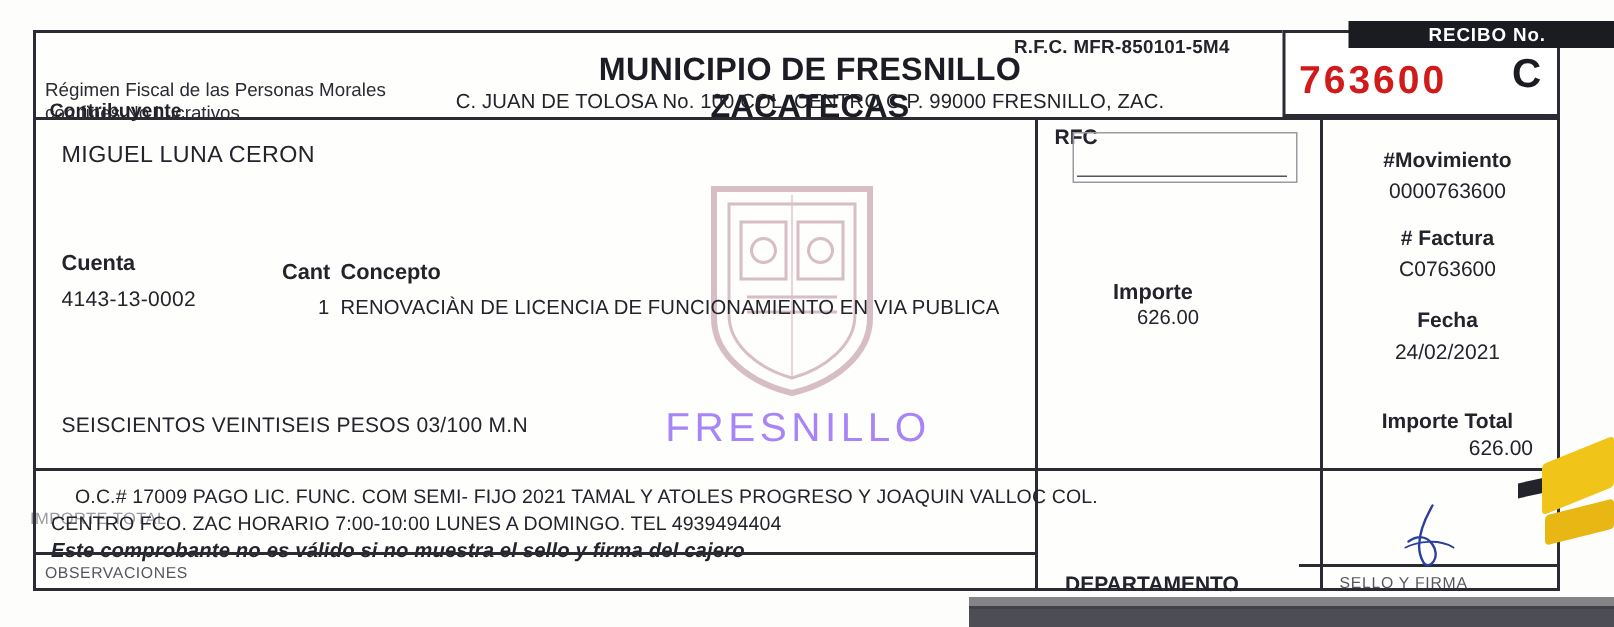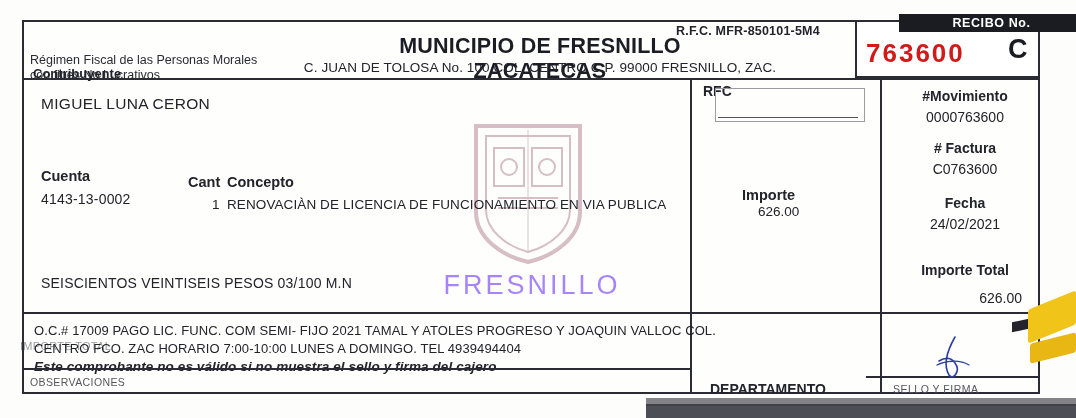--- a/index.html
+++ b/index.html
@@ -287,20 +287,21 @@
   .rc {
     position: absolute;
     left: 890px;
     width: 150px;
     text-align: center;
   }
   .rc-lbl {
     font-size: 14px;
     font-weight: bold;
     color: #23232b;
+    margin-top: 10px;
   }
   .rc-val {
     font-size: 14px;
     color: #23232b;
     margin-top: 5px;
   }
   .rc-1 { top: 88px; }
   .rc-2 { top: 140px; }
   .rc-3 { top: 195px; }
   .rc-4 { top: 262px; }
@@ -335,21 +336,21 @@
   }
 
   
   .obs-line {
     position: absolute;
     font-size: 13px;
     color: #23232b;
     letter-spacing: 0.1px;
     white-space: nowrap;
   }
-  .obs-1 { left: 34px; top: 323px; text-align: right; }
+  .obs-1 { left: 50px; top: 323px; text-align: right; }
   .obs-2 { left: 34px; top: 341px; text-align: center; }
   .obs-3 {
     left: 34px; top: 359px;
     font-style: italic;
     font-weight: bold;
     font-size: 13.5px;
   }
   .obs-watermark {
     position: absolute;
     left: 20px;

